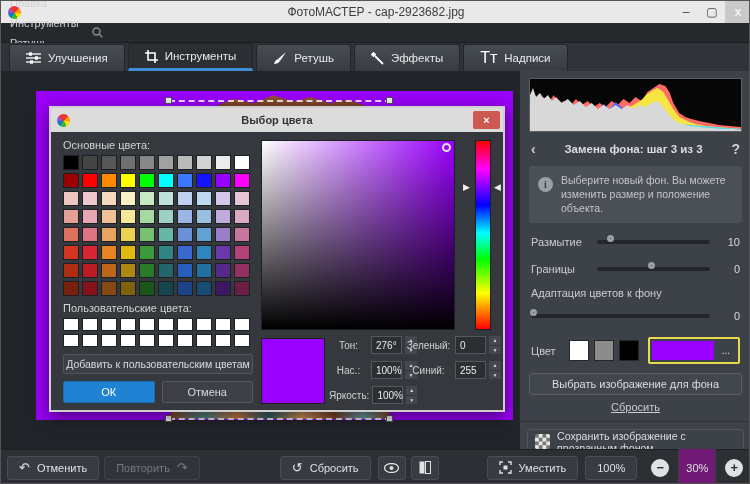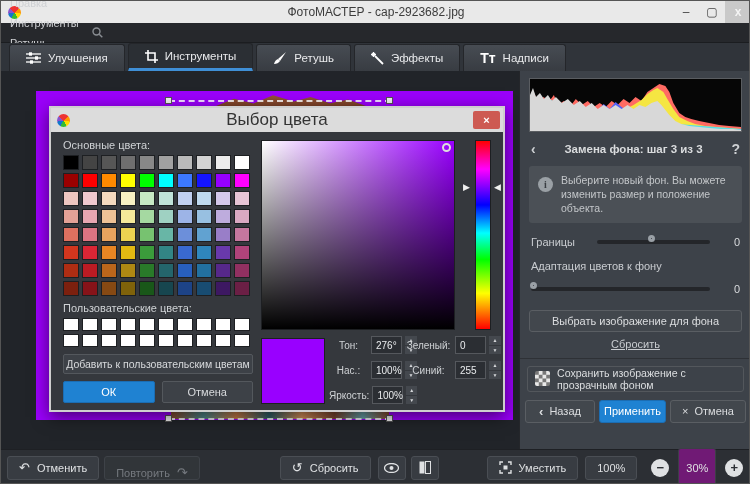--- a/index.html
+++ b/index.html
@@ -26,41 +26,41 @@
   .menu-item { padding:0 9px; line-height:20px; }
   .menu-search { display:flex; align-items:center; gap:6px; margin-left:4px; color:#6f7378; }
   
   .tabbar { position:absolute; left:0; top:42px; width:750px; height:28px;
     background:#30343a; display:flex; align-items:flex-end; padding-left:8px; }
   .tab { height:27px; display:flex; align-items:center; gap:7px; padding:0 16px;
     font-size:11.5px; color:#e9eaec; background:linear-gradient(#474c53,#383c42);
     border:1px solid #24262a; border-bottom:none; margin-right:3px; border-radius:3px 3px 0 0; }
   .tab.active { background:#2b2f34; border-bottom:3px solid #3f8fd6; height:28px; }
   .tab svg { display:block; }
-  .tab .tt { font-size:14px; font-weight:bold; color:#fff; }
+  .tab .tt { font-size:16px; font-weight:normal; color:#fff; }
   .top-actions { position:absolute; right:5px; top:44px; display:flex; gap:4px; }
   .btn-top { height:24px; display:flex; align-items:center; gap:7px; padding:0 13px;
     font-size:11.5px; border-radius:2px; border:1px solid #1b6db3; }
   .btn-save { background:#1f82d2; color:#fff; }
   .btn-print { background:#3c4146; color:#e4e6e8; border:1px solid #2a2d31; }
   
   .canvas { position:absolute; left:0; top:70px; width:518px; height:378px; background:#212429; }
   .purple-bg { position:absolute; left:35px; top:90px; width:477px; height:329px; background:#9a00fa; }
   .photo-top { position:absolute; left:215px; top:92px; width:150px; height:13px; background:linear-gradient(#9a5a3a,#7c3f26);
     clip-path:polygon(0% 100%, 12% 45%, 25% 80%, 38% 18%, 52% 65%, 63% 30%, 76% 78%, 88% 50%, 100% 100%); }
   .photo-bottom { position:absolute; left:170px; top:411px; width:218px; height:7px;
     background:linear-gradient(90deg,#8a4a2e,#4f868a 15%,#c97c48 30%,#2e5f68 45%,#d9915a 60%,#7a4630 75%,#68a0a8 88%,#8a4a2e); }
   .sel-line { position:absolute; left:168px; width:222px; height:0; border-top:2px dashed rgba(255,255,255,.85); }
   .sel-handle { position:absolute; width:7px; height:7px; background:#f2f2f2; border:1px solid #555; }
   
   .dialog { position:absolute; left:48px; top:105px; width:456px; height:306px;
     background:#35383d; border:2px solid #cfcfcf; box-shadow:0 5px 16px rgba(0,0,0,.55); }
   .dlg-title { height:24px; background:#dcdcdc; display:flex; align-items:center; position:relative; }
   .dlg-title .app-wheel { margin-left:6px; }
-  .dlg-title-text { position:absolute; left:0; right:0; text-align:center; color:#333; font-size:17px; }
+  .dlg-title-text { position:absolute; left:0; right:0; text-align:center; color:#333; font-size:11px;font-weight:bold; }
   .dlg-close { position:absolute; right:3px; top:3px; width:27px; height:18px; background:#cd5a52;
     color:#fff; font-size:11px; font-weight:bold; display:flex; align-items:center; justify-content:center; border-radius:2px; }
   .dlg-body { position:relative; height:278px; }
   .dlg-label { font-size:11px; color:#cfd2d5; }
   .dlg-left { position:absolute; left:12px; top:7px; width:190px; }
   .pal-grid { display:grid; grid-template-columns:repeat(10,16px); gap:3px; margin-top:4px; }
   .pal-grid .sw { width:16px; height:15px; border:1px solid #1d1f22; }
   .pal-grid.custom .sw { height:13px; }
   .dlg-add { width:100%; height:20px; margin-top:7px; background:#3d4147; border:1px solid #54585d;
     color:#d8dadd; font-size:10.5px; display:flex; align-items:center; justify-content:center; border-radius:2px; }
@@ -430,34 +430,51 @@
       <span class="nav">‹</span>
       <span class="ttl">Замена фона: шаг 3 из 3</span>
       <span class="nav">?</span>
     </div>
     <div class="infobox">
       <span class="info-i">i</span>
       <span>Выберите новый фон. Вы можете изменить размер и положение объекта.</span>
     </div>
     <div class="sliders" id="panel-sliders">
         <div class="srow">
+          <span class="slabel">Размытие</span>
+          <span class="track">
+            <span class="thumb" style="left: 14%;"></span>
+          </span>
+          <span class="sval">10</span>
+        </div>
+        <div class="srow">
           <span class="slabel">Границы</span>
           <span class="track">
             <span class="thumb" style="left: 50%;"></span>
           </span>
           <span class="sval">0</span>
         </div>
         <div class="adapt-label">Адаптация цветов к фону</div>
         <div class="srow">
           <span class="track">
             <span class="thumb" style="left: 3%;"></span>
           </span>
           <span class="sval">0</span>
         </div>
       </div>
+    <div class="color-row">
+      <span class="clabel">Цвет</span>
+      <span class="csw" id="csw-0" style="background: rgb(255, 255, 255);"></span>
+      <span class="csw" id="csw-1" style="background: rgb(140, 140, 140);"></span>
+      <span class="csw" id="csw-2" style="background: rgb(0, 0, 0);"></span>
+      <span class="cur-color-wrap">
+        <span class="cur-color" id="cur-color" style="background: rgb(153, 0, 255);"></span>
+        <span class="dots-btn">...</span>
+      </span>
+    </div>
     <div class="panel-btn">Выбрать изображение для фона</div>
     <div class="reset-link"><span>Сбросить</span></div>
     <div class="panel-div"></div>
     <div class="save-transparent">
       <span class="checker"></span>
       <span>Сохранить изображение с прозрачным фоном</span>
     </div>
     <div class="panel-foot">
       <div class="foot-btn foot-back">
         <span class="chev">‹</span>
@@ -471,21 +488,21 @@
         <span>Отмена</span>
       </div>
     </div>
   </div>
 
   <div class="bottombar">
     <div class="bb-btn" style="margin-left:6px;">
       <span class="bb-icon">↶</span>
       <span>Отменить</span>
     </div>
-    <div class="bb-btn disabled" style="margin-left:5px;align-items:flex-end;">
+    <div class="bb-btn disabled" style="margin-left:5px;">
       <span>Повторить</span>
       <span class="bb-icon">↷</span>
     </div>
     <div class="bb-btn" style="margin-left:80px;">
       <span class="bb-icon">↺</span>
       <span>Сбросить</span>
     </div>
     <div class="bb-btn" style="margin-left:7px; width:28px; padding:0;">
       <svg width="15" height="10" viewBox="0 0 15 10">
         <ellipse cx="7.5" cy="5" rx="7" ry="4.5" fill="none" stroke="#dfe1e3" stroke-width="1.3"></ellipse>

